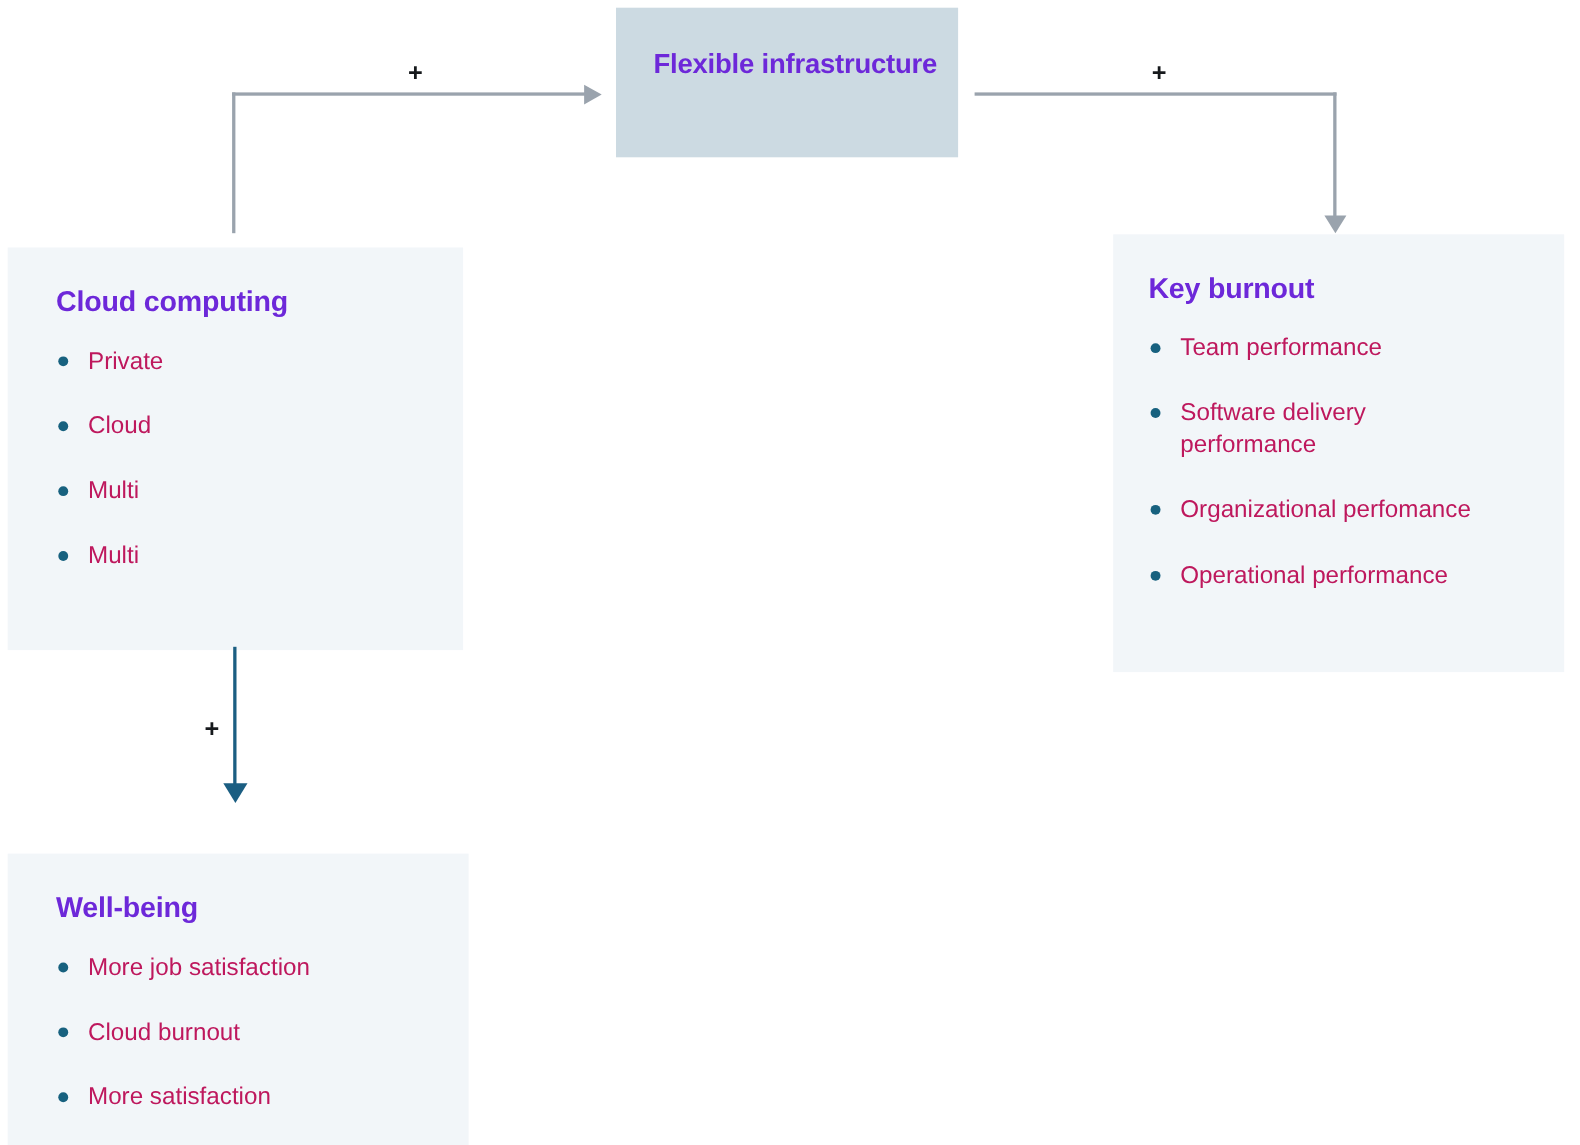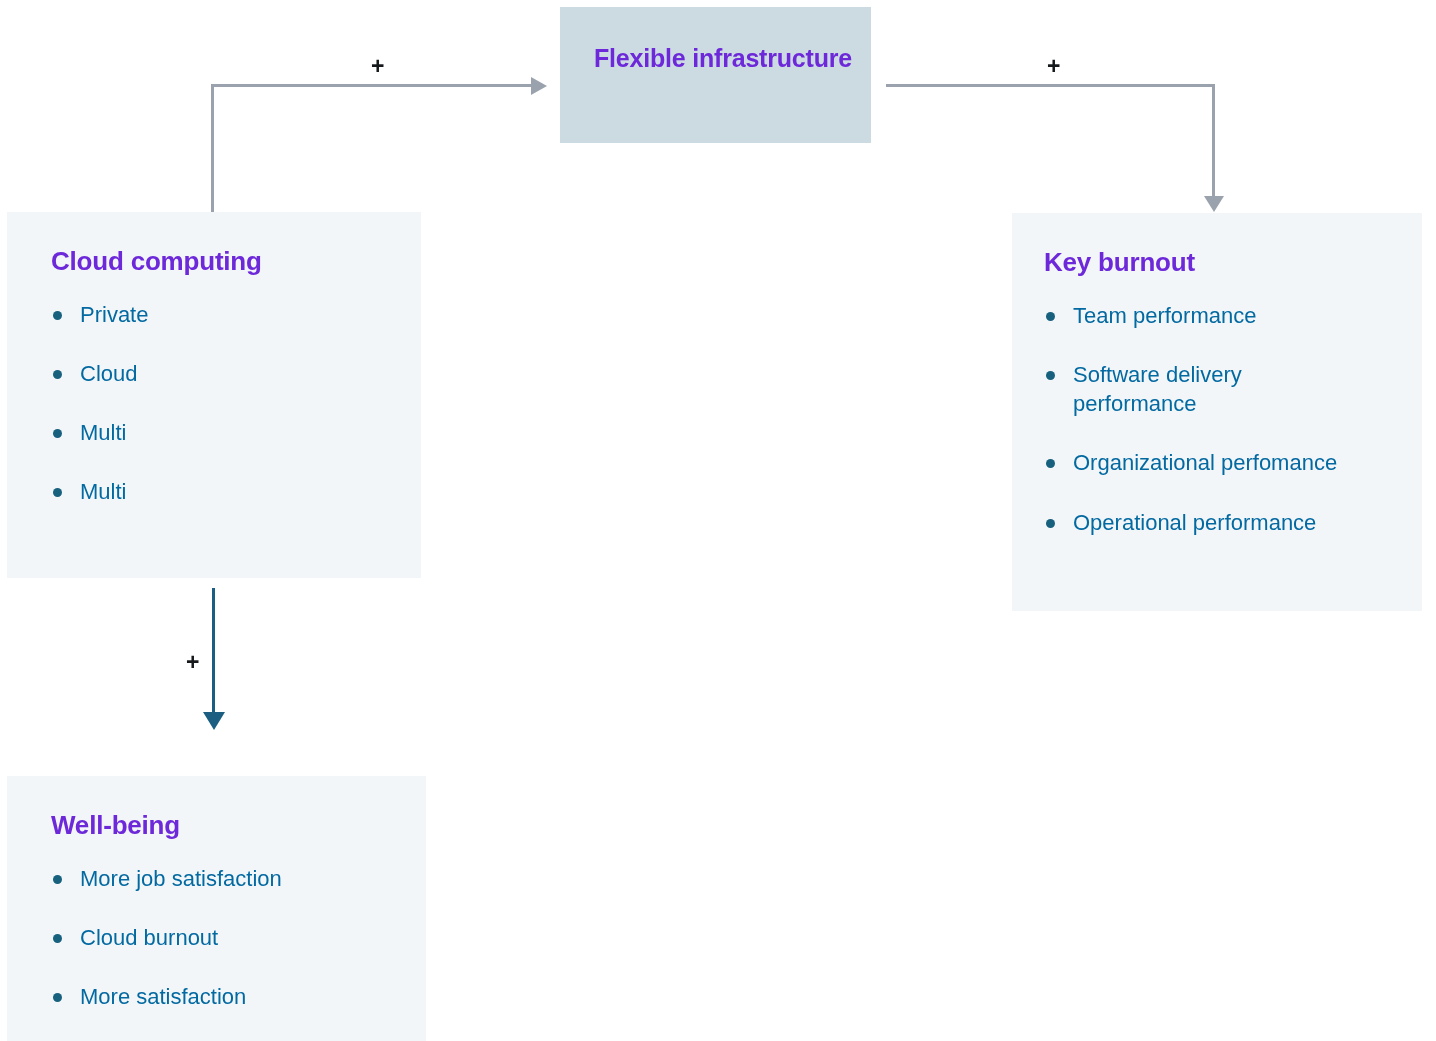--- a/index.html
+++ b/index.html
@@ -42,37 +42,37 @@
   .bullet-list {
     list-style: none;
     margin: 0;
     padding: 0;
   }
   .bullet-item {
     position: relative;
     padding-left: 29px;
     font-size: 22px;
     line-height: 1.33;
-    color: #0369a1;
+    color: #be185d;
     margin-bottom: 30px;
   }
   .bullet-item:last-child { margin-bottom: 0; }
   .bullet-dot {
     position: absolute;
     left: 2px;
     top: 11px;
     width: 9px;
     height: 9px;
     border-radius: 50%;
     background: #17617f;
   }
 
   
   #box-cloud {
-    left: 7px;  top: 212px;  width: 414px;  height: 366px;
+    left: 7px;  top: 225px;  width: 414px;  height: 366px;
     padding: 35px 0 0 44px;
   }
   #box-flexible {
     left: 560px; top: 7px;   width: 311px;  height: 136px;
     padding: 34px 0 0 34px;
   }
   #box-outcomes {
     left: 1012px; top: 213px; width: 410px; height: 398px;
     padding: 35px 0 0 32px;
   }

